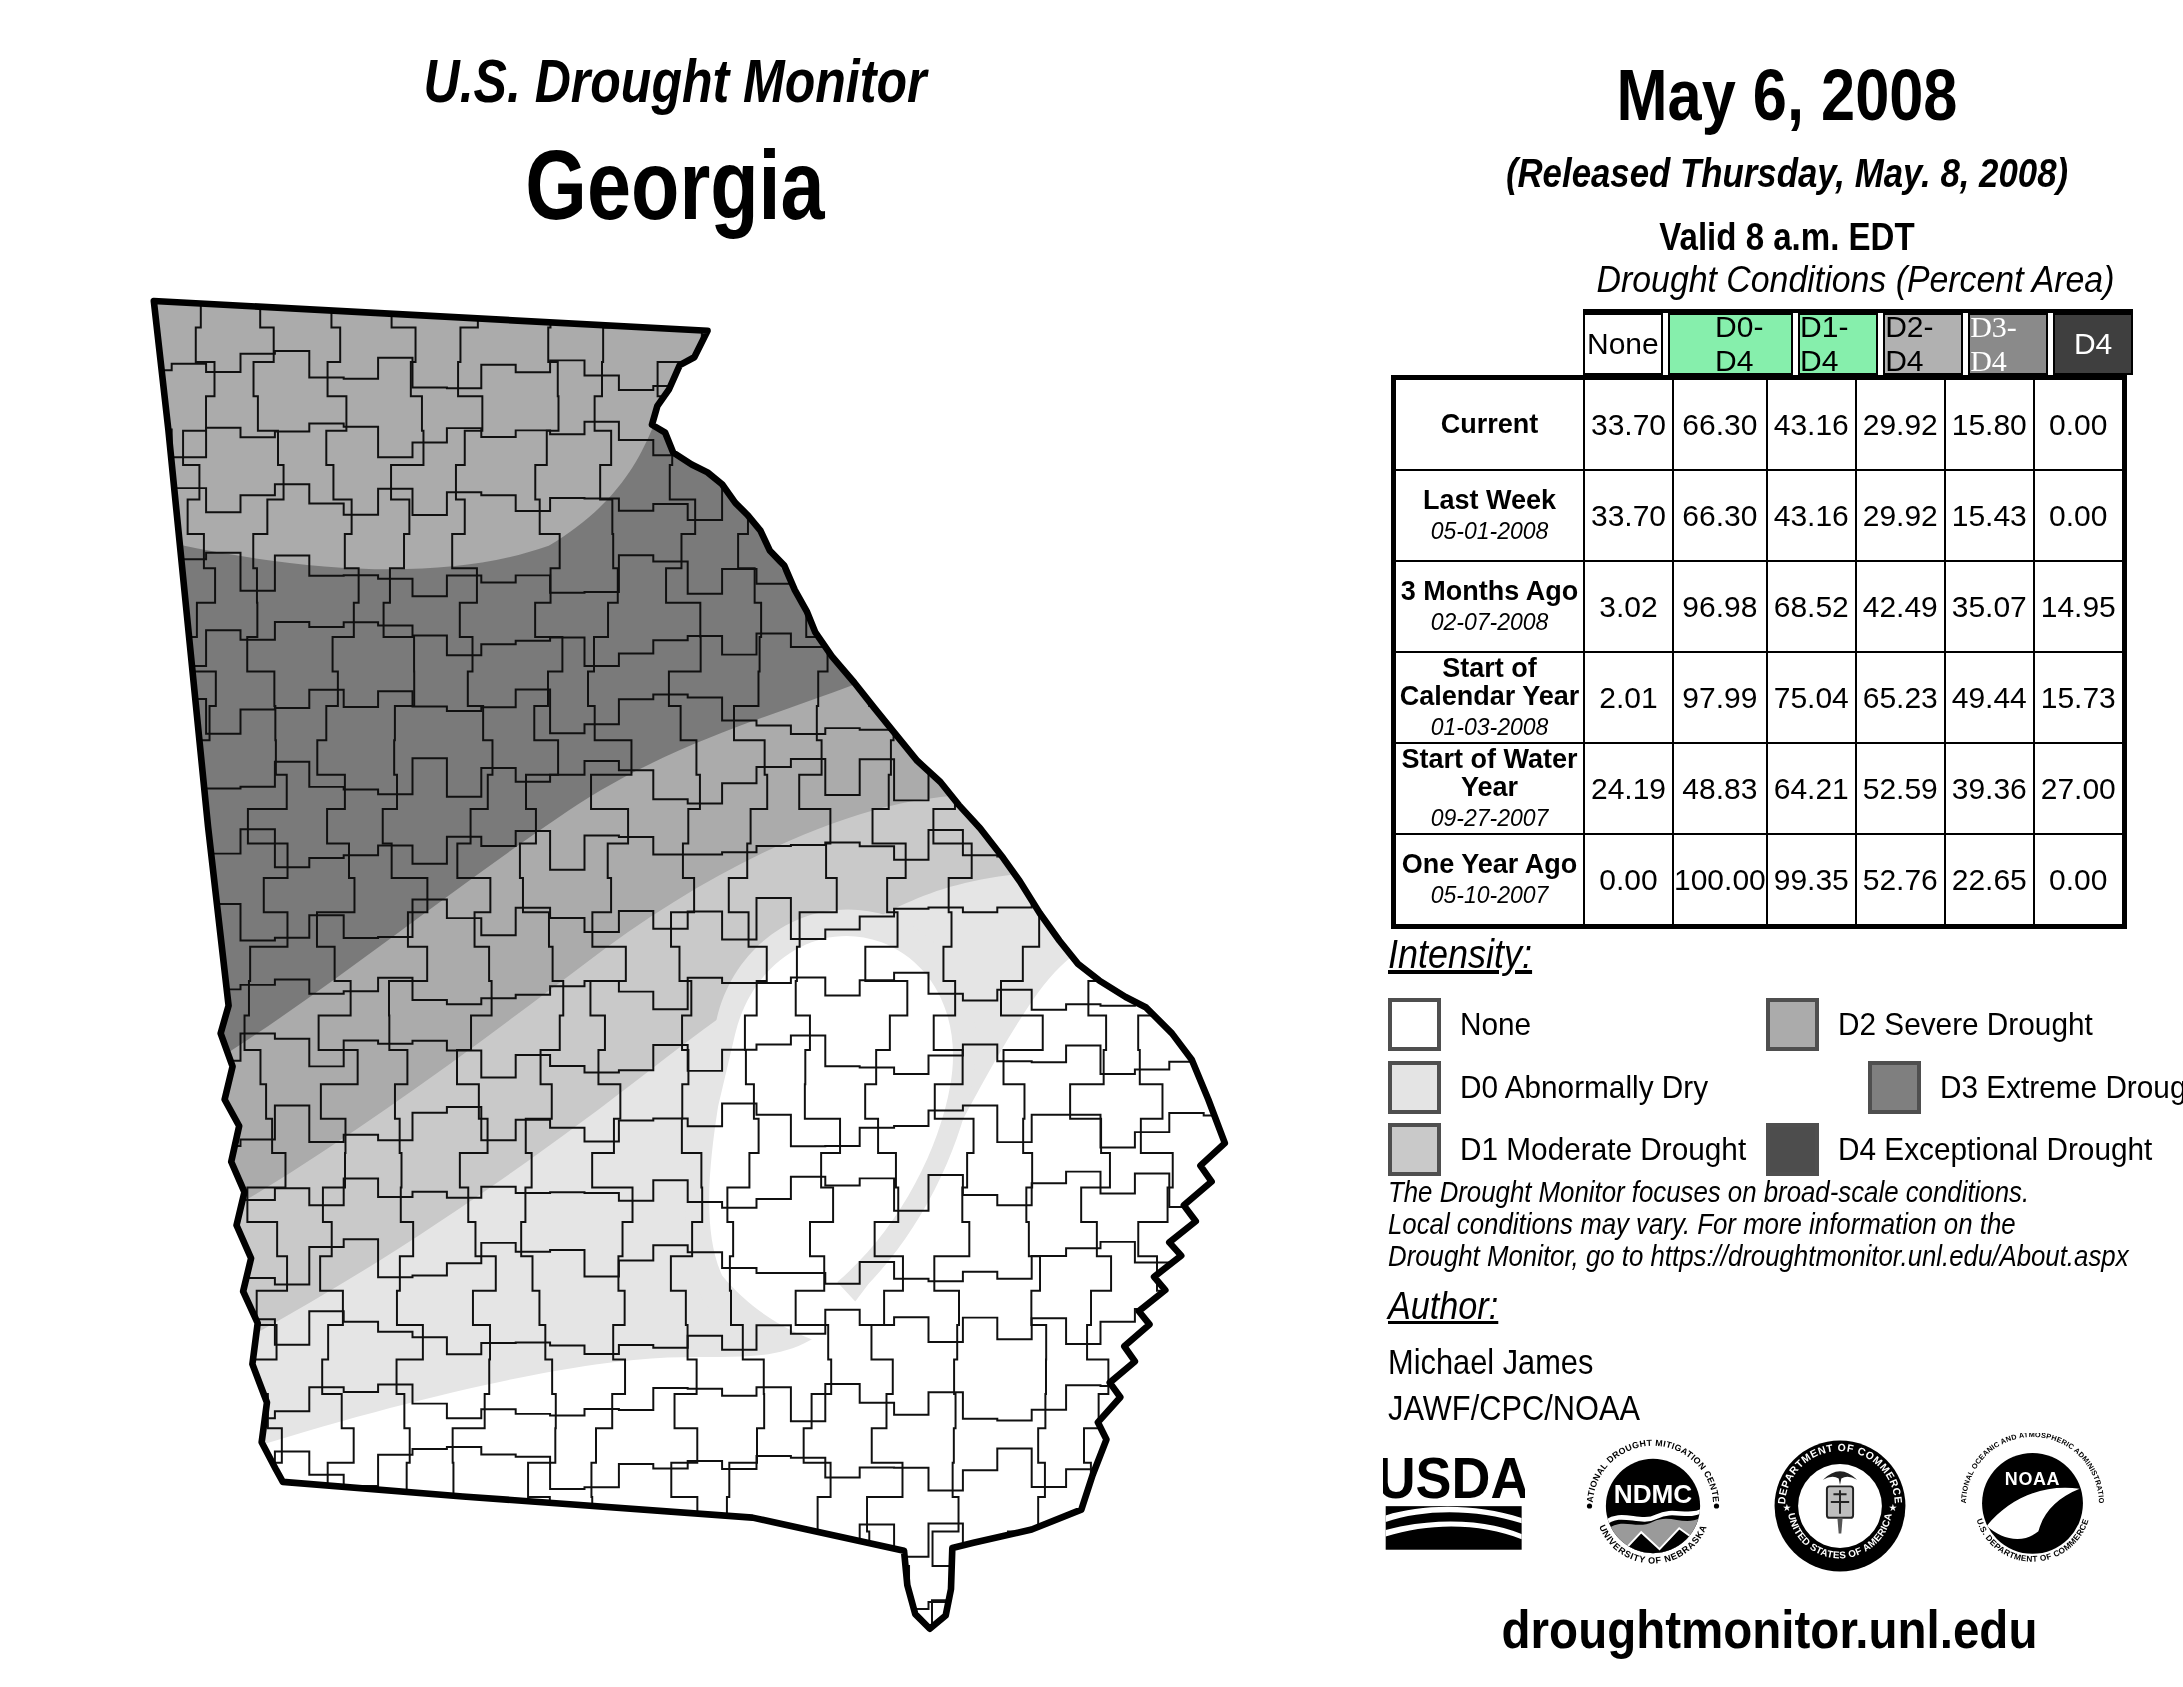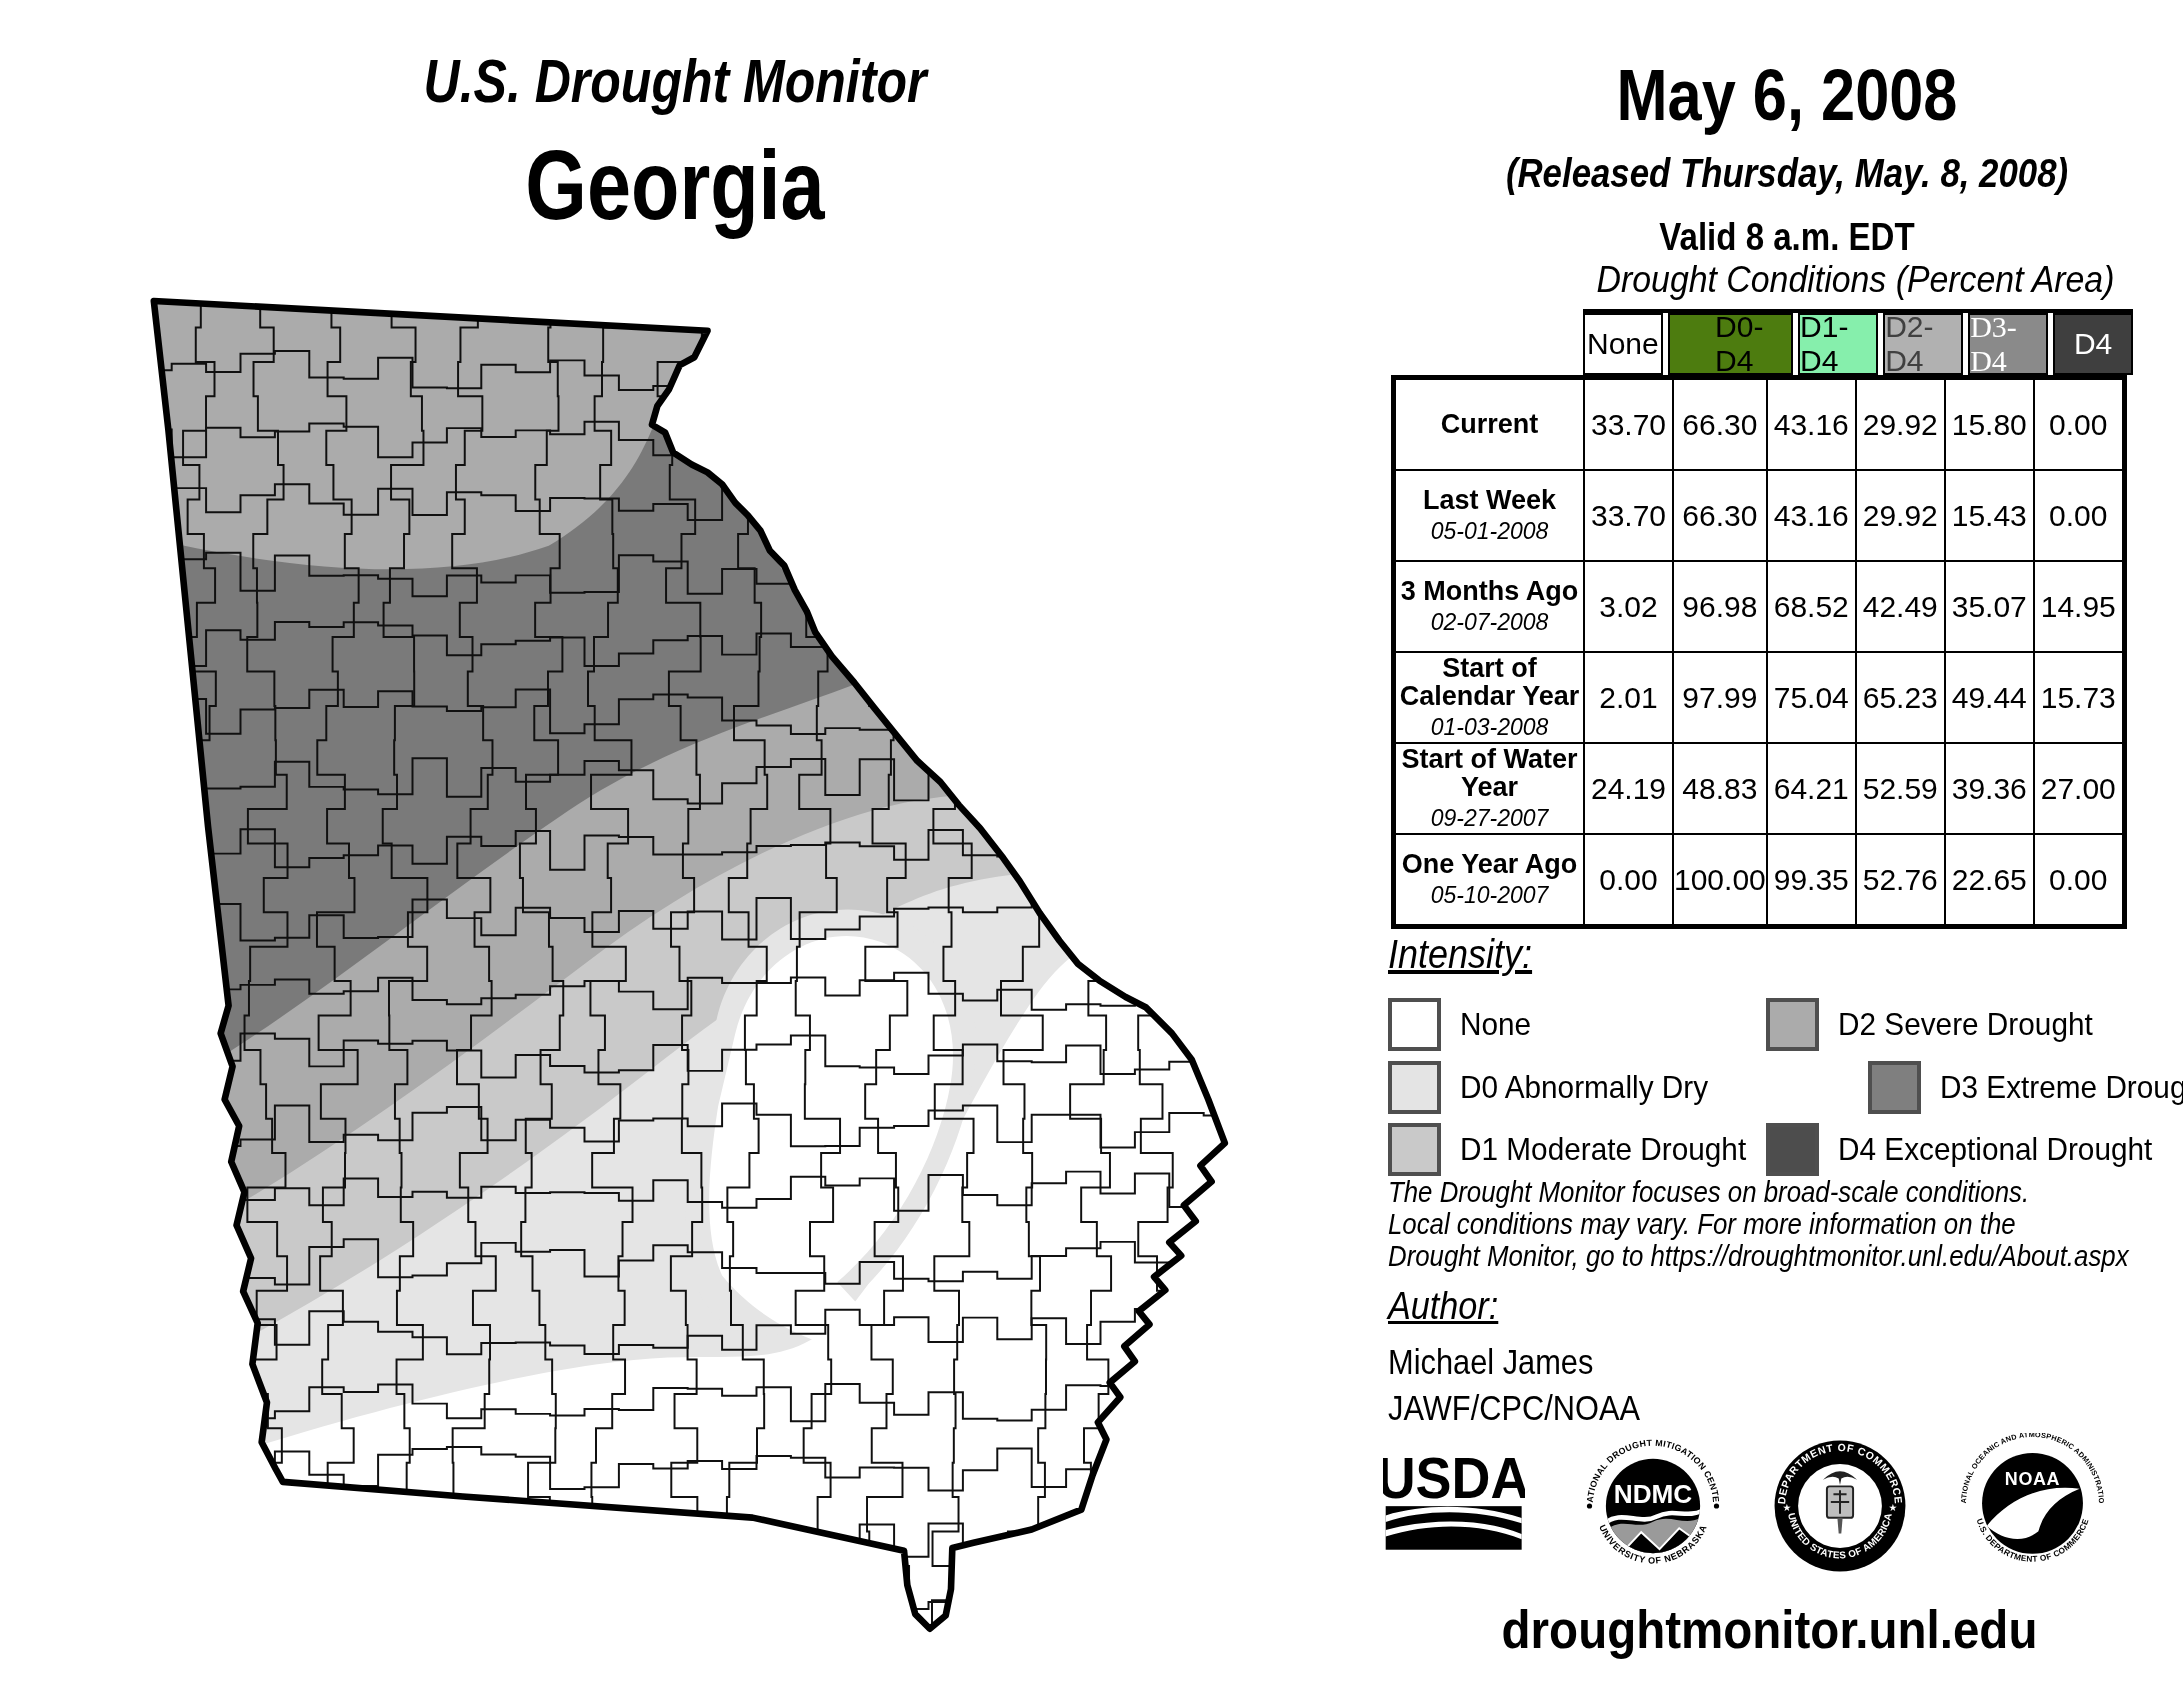--- a/index.html
+++ b/index.html
@@ -121,27 +121,27 @@
   <div class="date-released">(Released Thursday, May. 8, 2008)</div>
   <div class="date-valid">Valid 8 a.m. EDT</div>
 </div>
 
 <div class="abs tbl-title">Drought Conditions (Percent Area)</div>
 
 <div class="abs tbl-header">
   <div class="hc" style="background: rgb(255, 255, 255); color: rgb(0, 0, 0);">
       <span>None</span>
     </div>
-  <div class="hc" style="background: #4d7c0f; color: rgb(0, 0, 0); padding-left: 45px;">
+  <div class="hc" style="background: #86efac; color: rgb(0, 0, 0); padding-left: 45px;">
       <span>D0-D4</span>
     </div>
   <div class="hc" style="background: #86efac; color: rgb(0, 0, 0);">
       <span>D1-D4</span>
     </div>
-  <div class="hc" style="background: rgb(177, 177, 177); color: #404040;">
+  <div class="hc" style="background: rgb(177, 177, 177); color: #000000;">
       <span>D2-D4</span>
     </div>
   <div class="hc" style="background: rgb(138, 138, 138); color: rgb(255, 255, 255); font-family: Liberation Serif, serif;">
       <span>D3-D4</span>
     </div>
   <div class="hc" style="background: rgb(63, 63, 63); color: rgb(255, 255, 255);">
       <span>D4</span>
     </div>
 </div>
 

